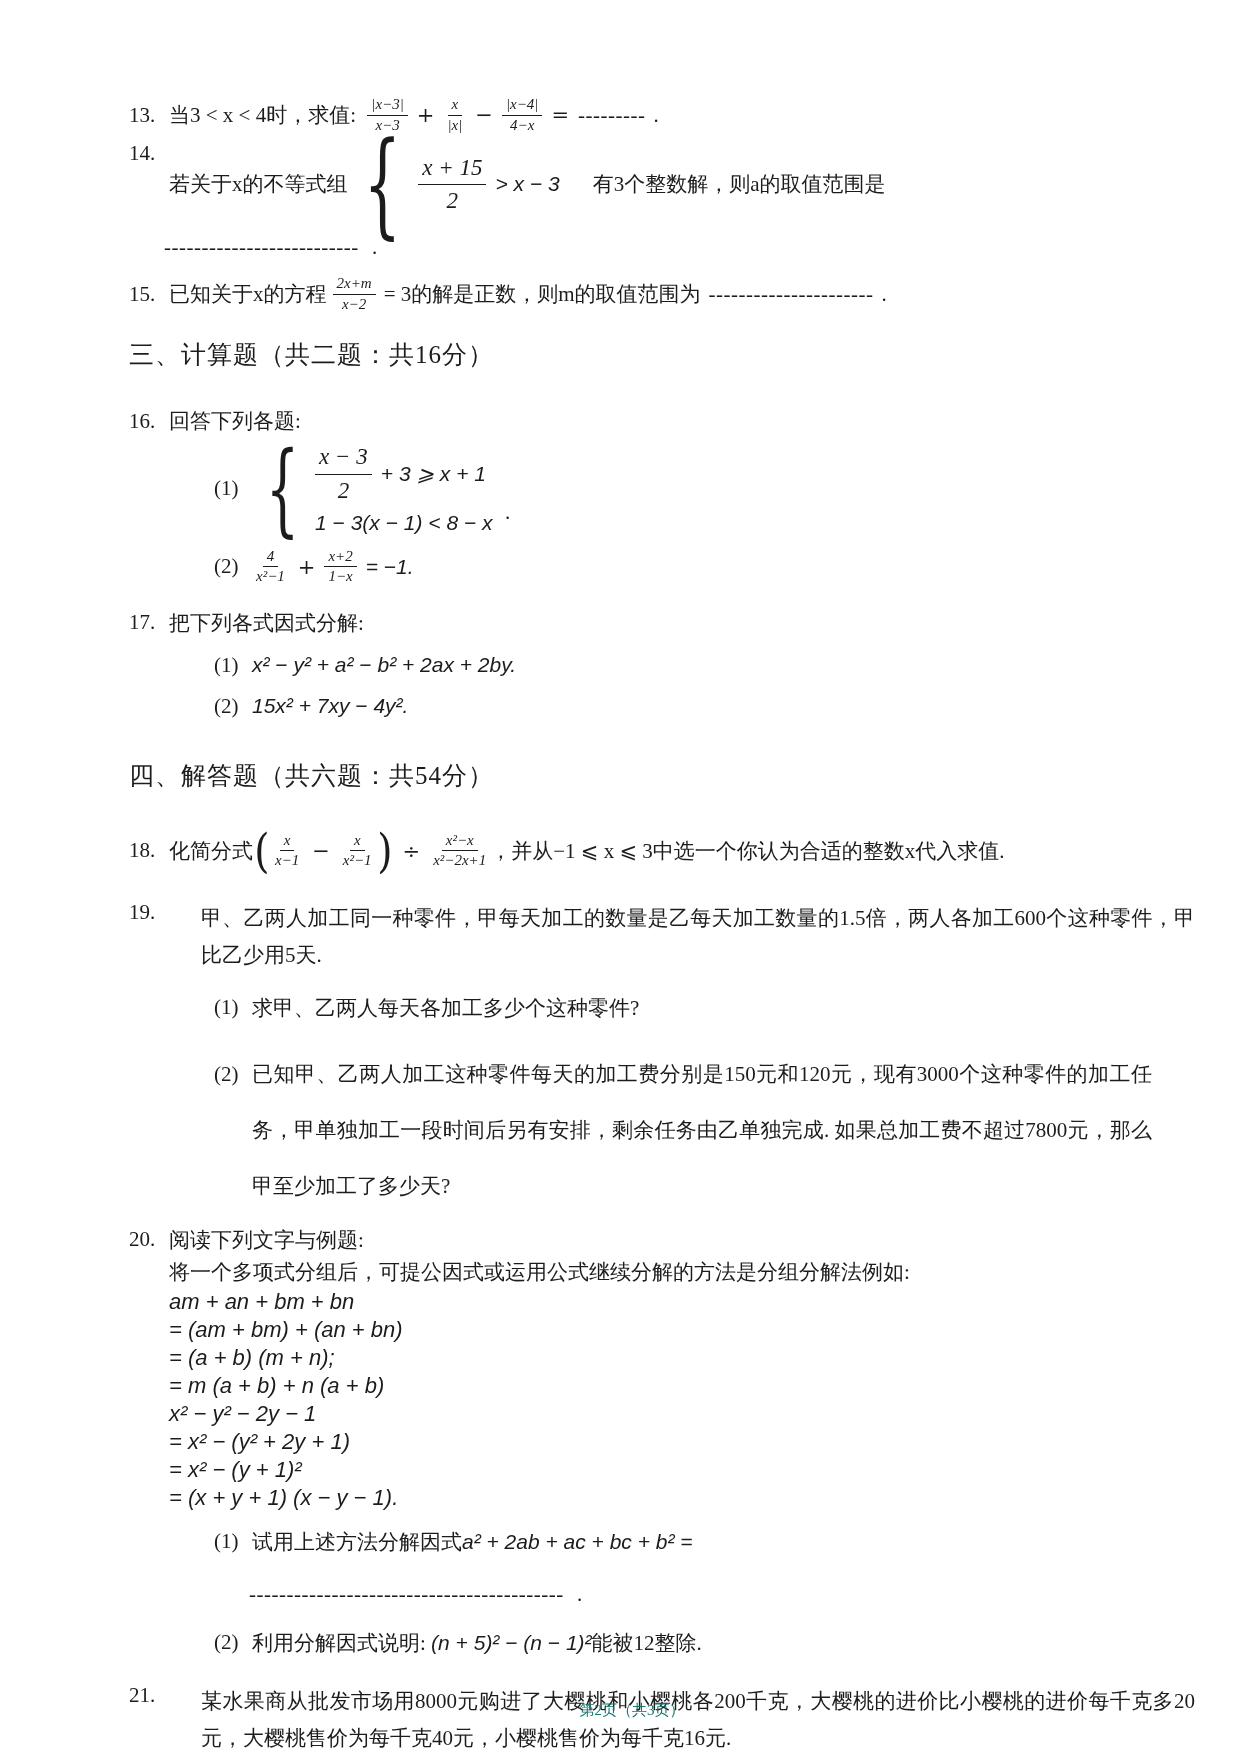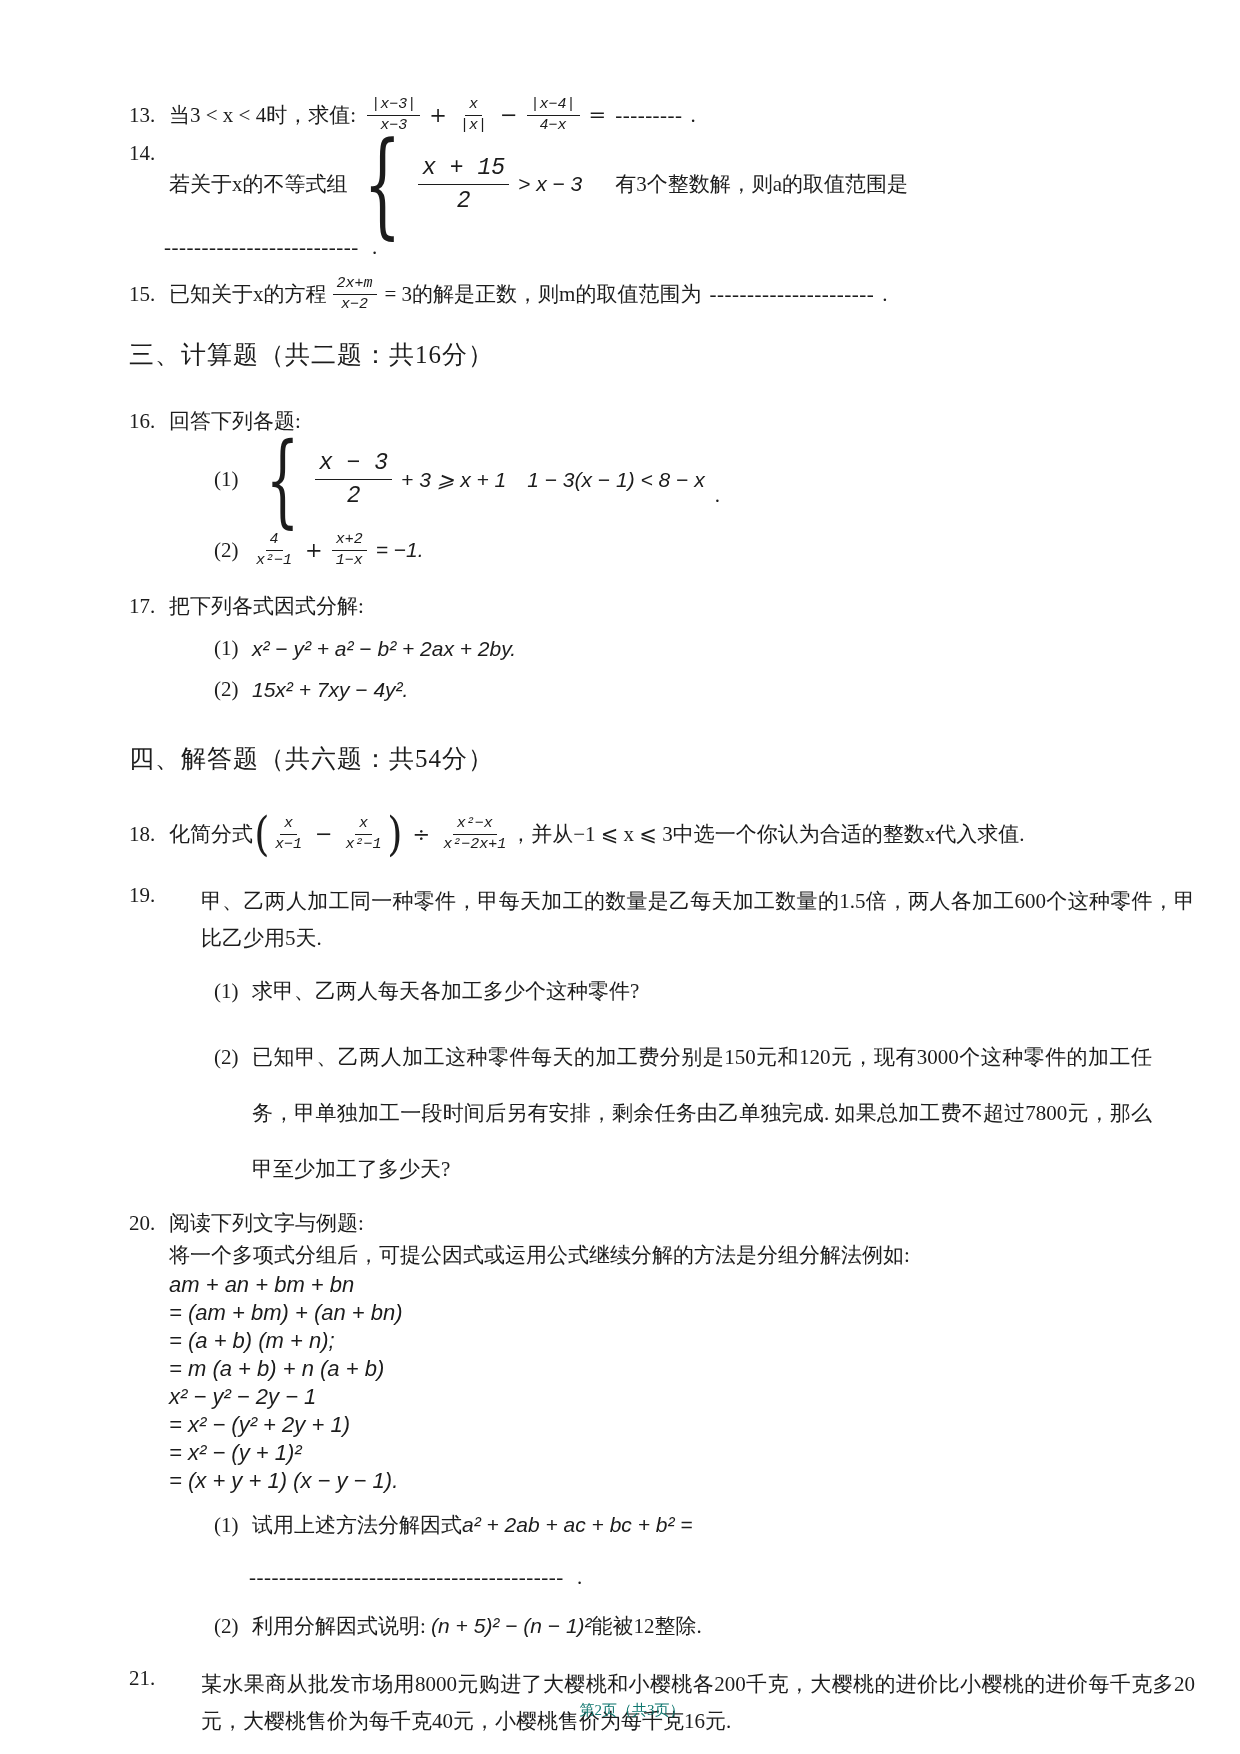--- a/index.html
+++ b/index.html
@@ -17,32 +17,32 @@
   .content{padding-top:95px;}
   
   .qline{display:flex;align-items:center;margin-left:105px;}
   .qnum{flex:none;width:40px;}
   .ctext{white-space:pre;}
   .gap-r{margin-right:6px;}
   .op{margin:0 9px;font-family:"DejaVu Serif","DejaVu Sans",serif;font-style:italic;}
   .math{font-family:Liberation Sans, sans-serif;font-style:italic;}
   
   .frac{display:inline-flex;flex-direction:column;align-items:center;text-align:center;
-        font-family:Liberation Mono, monospace;font-style:italic;vertical-align:middle;}
+        font-family:Liberation Serif, serif;font-style:italic;vertical-align:middle;}
   .frac .fnum{border-bottom:1.4px solid #1c1c1c;padding:0 4px;white-space:pre;}
   .frac .fden{padding:0 4px;white-space:pre;}
   .frac.small{font-size:15px;line-height:1.3;}
   .frac.big{font-size:23px;line-height:1.4;}
   
   .system{display:flex;align-items:center;}
   .brace{display:inline-block;font-family:"DejaVu Serif","DejaVu Sans",serif;font-weight:400;
          transform:scale(0.55,1.05);transform-origin:center;line-height:0.8;}
   .brace.b14{font-size:108px;}
   .brace.b16{font-size:96px;}
-  .sysrows{display:flex;gap:12px;margin-left:2px;}
+  .sysrows{display:flex;flex-direction:column;gap:4px;margin-left:2px;}
   .sysrow{display:flex;align-items:center;}
   .sysend{align-self:flex-end;padding-bottom:10px;margin-left:10px;}
   
   .blankrow{margin-top:8px;}
   .blank{letter-spacing:0.5px;white-space:pre;}
   
   .section{margin-left:105px;font-size:25px;letter-spacing:1px;}
   
   .sub{display:flex;align-items:center;margin-left:190px;}
   .sublabel{flex:none;width:38px;}

